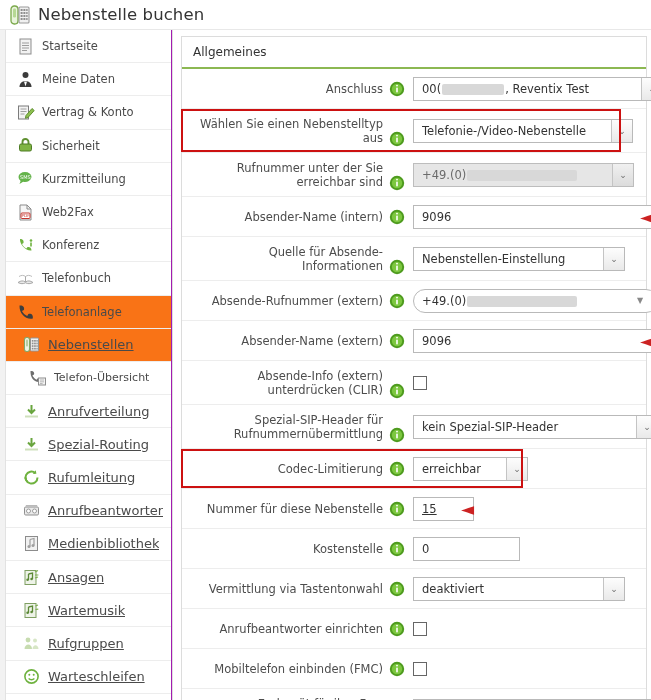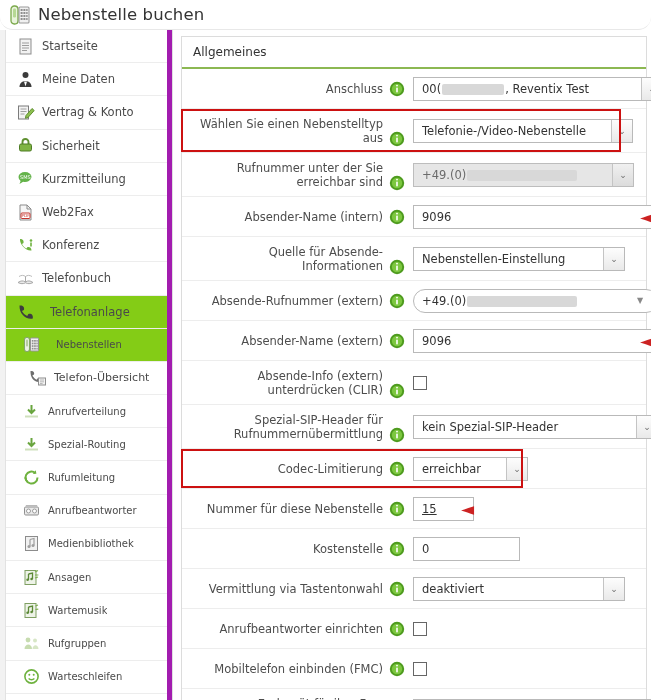--- a/index.html
+++ b/index.html
@@ -17,21 +17,20 @@
   }
 
   
   .titlebar {
     height: 30px;
     display: flex;
     align-items: center;
     padding-left: 9px;
     background: #ffffff;
     border-bottom: 1px solid #e8e8e8;
-    border-radius: 13px;
   }
   .title-icon { width: 22px; height: 22px; margin-right: 7px; flex: 0 0 auto; }
   .title-text {
     font-size: 16.5px;
     color: #333333;
     letter-spacing: .1px;
     white-space: nowrap;
   }
 
   
@@ -45,37 +44,37 @@
   .gutter {
     width: 6px; flex: 0 0 6px;
     background: #f2f2f2;
     border-right: 1px solid #e2e2e2;
   }
 
   
   .sidebar {
     width: 166px; flex: 0 0 166px;
     background: #ffffff;
-    border-right: 5px solid #a21caf;
+    border-right: 1px solid #a21caf;
     overflow: hidden;
   }
   .nav-item {
     display: flex;
     align-items: center;
     height: 33.2px;
     padding-left: 10px;
     border-bottom: 1px solid #ededed;
     color: #4a4a4a;
     font-size: 11.5px;
     white-space: nowrap;
     background: #ffffff;
   }
-  .nav-item.sub { padding-left: 16px; font-size: 10px; }
+  .nav-item.sub { padding-left: 16px; font-size: 13px; text-decoration: underline; }
   .nav-item.sub2 { padding-left: 22px; font-size: 11px; }
-  .nav-item.active { background: #84cc16; gap: 8px; }
+  .nav-item.active { background: #f97316; }
   .nav-ico {
     width: 19px; height: 19px;
     margin-right: 7px;
     flex: 0 0 19px;
     display: flex; align-items: center; justify-content: center;
   }
   .nav-label { overflow: hidden; text-overflow: clip; }
 
   
   .content {

